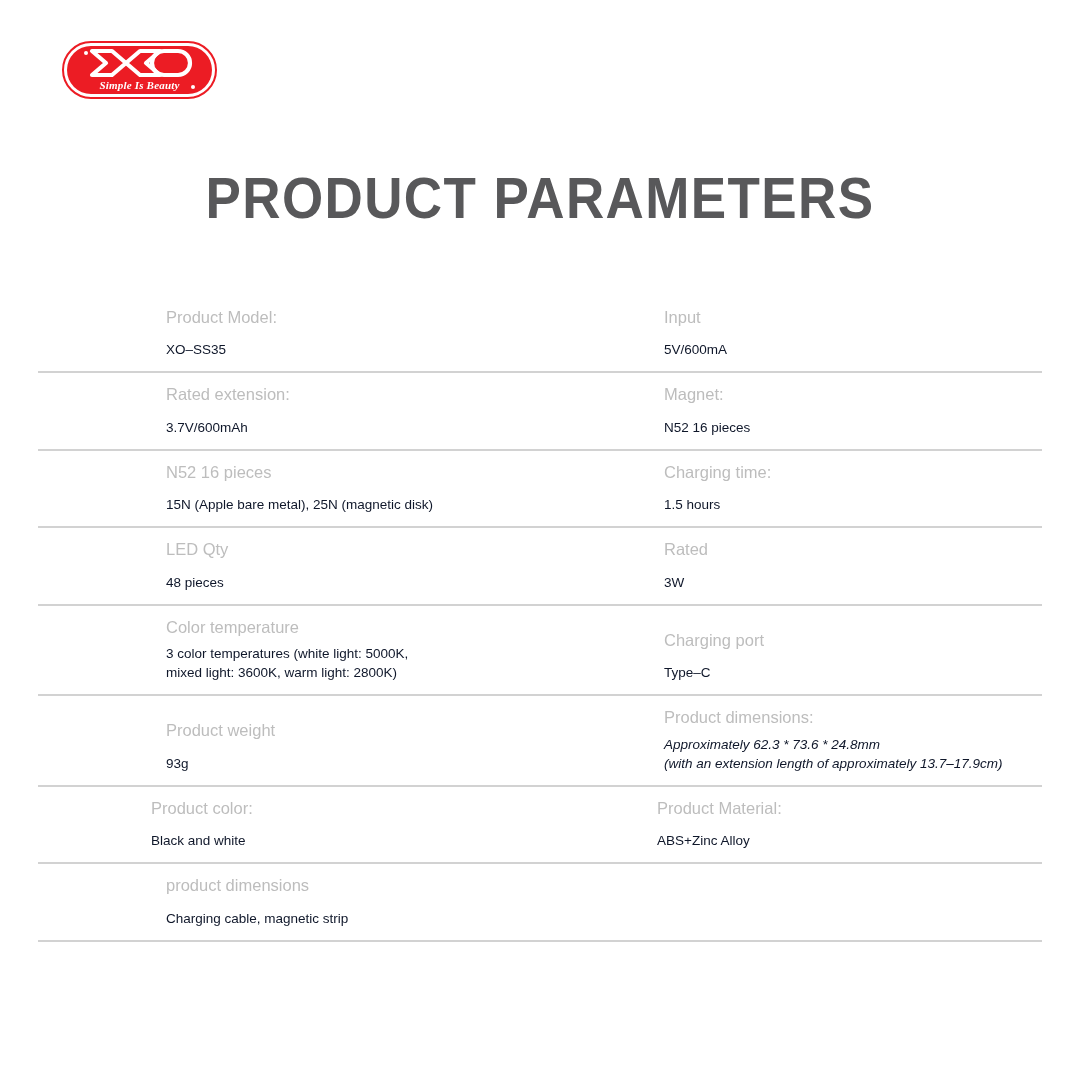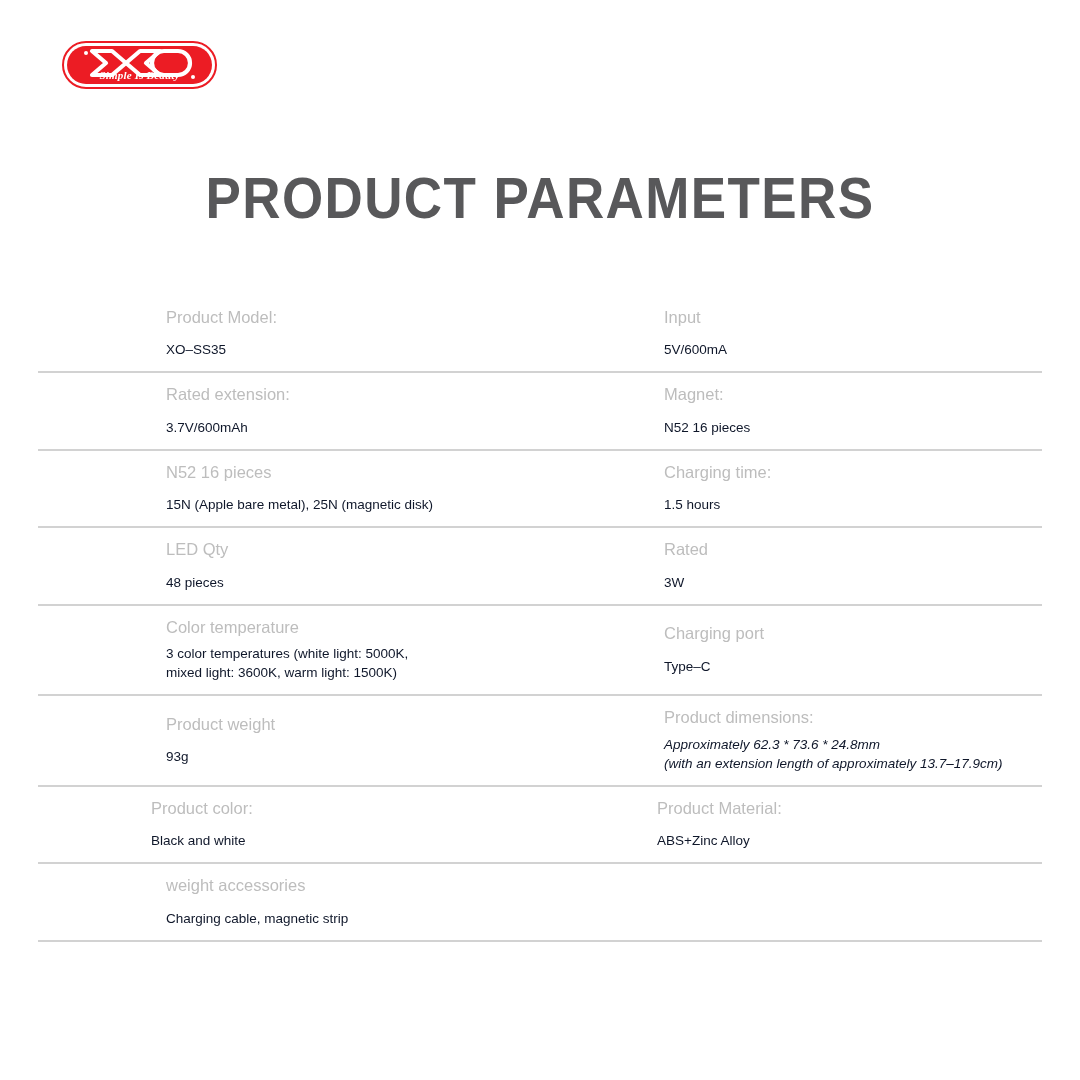--- a/index.html
+++ b/index.html
@@ -16,21 +16,21 @@
     overflow: hidden;
     -webkit-font-smoothing: antialiased;
   }
 
   
   .logo-wrap {
     position: absolute;
     left: 62px;
     top: 41px;
     width: 155px;
-    height: 48px;
+    height: 58px;
   }
   .logo-outer {
     position: absolute;
     inset: 0;
     border: 2.5px solid #ec1c24;
     border-radius: 29px;
     box-sizing: border-box;
   }
   .logo-inner {
     position: absolute;
@@ -95,21 +95,21 @@
   
   .spec-table {
     position: absolute;
     left: 38px;
     top: 296px;
     width: 1004px;
   }
   .spec-row {
     position: relative;
     display: flex;
-    align-items: center;
+    align-items: flex-end;
     border-bottom: 2px solid #d2d2d2;
     box-sizing: border-box;
   }
   .spec-row:last-child { border-bottom: 2px solid #d2d2d2; }
 
   .spec-cell {
     box-sizing: border-box;
     padding: 10px 0 12px 0;
   }
   .spec-cell.left  { width: 513px; padding-left: 128px; }
@@ -204,21 +204,21 @@
     <div class="spec-cell right">
       <div class="spec-label">Rated</div>
       <div class="spec-value">3W</div>
     </div>
   </div>
 
   <div class="spec-row">
     <div class="spec-cell left">
       <div class="spec-label">Color temperature</div>
       <div class="spec-value multiline">3 color temperatures (white light: 5000K,
-mixed light: 3600K, warm light: 1500K)</div>
+mixed light: 3600K, warm light: 2800K)</div>
     </div>
     <div class="spec-cell right">
       <div class="spec-label">Charging port</div>
       <div class="spec-value">Type–C</div>
     </div>
   </div>
 
   <div class="spec-row">
     <div class="spec-cell left">
       <div class="spec-label">Product weight</div>
@@ -237,21 +237,21 @@
       <div class="spec-value">Black and white</div>
     </div>
     <div class="spec-cell left">
       <div class="spec-label">Product Material:</div>
       <div class="spec-value">ABS+Zinc Alloy</div>
     </div>
   </div>
 
   <div class="spec-row">
     <div class="spec-cell left">
-      <div class="spec-label">weight accessories</div>
+      <div class="spec-label">product dimensions</div>
       <div class="spec-value">Charging cable, magnetic strip</div>
     </div>
     <div class="spec-cell right empty">
       <div class="spec-label"></div>
       <div class="spec-value"></div>
     </div>
   </div>
 
 </div>
 

